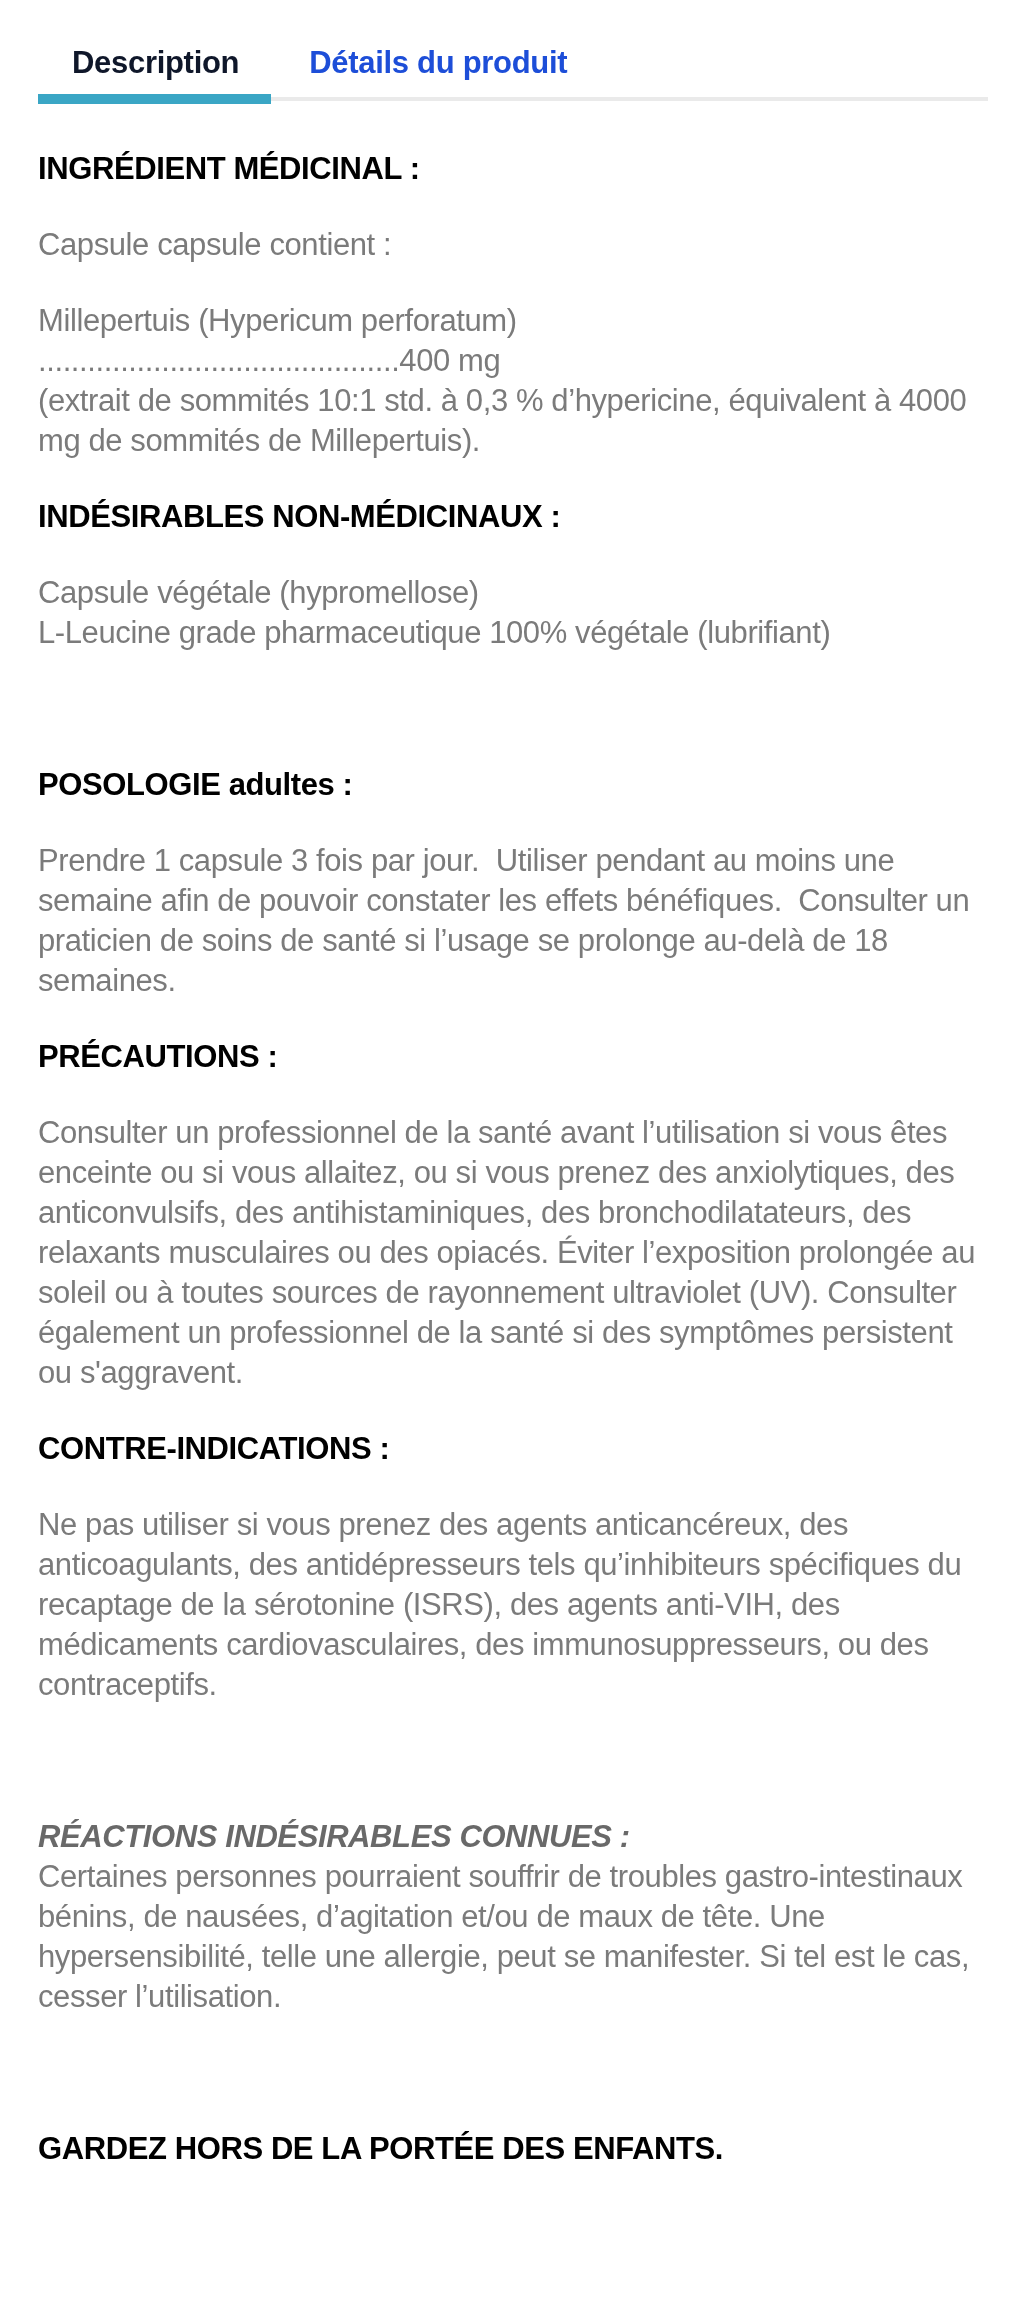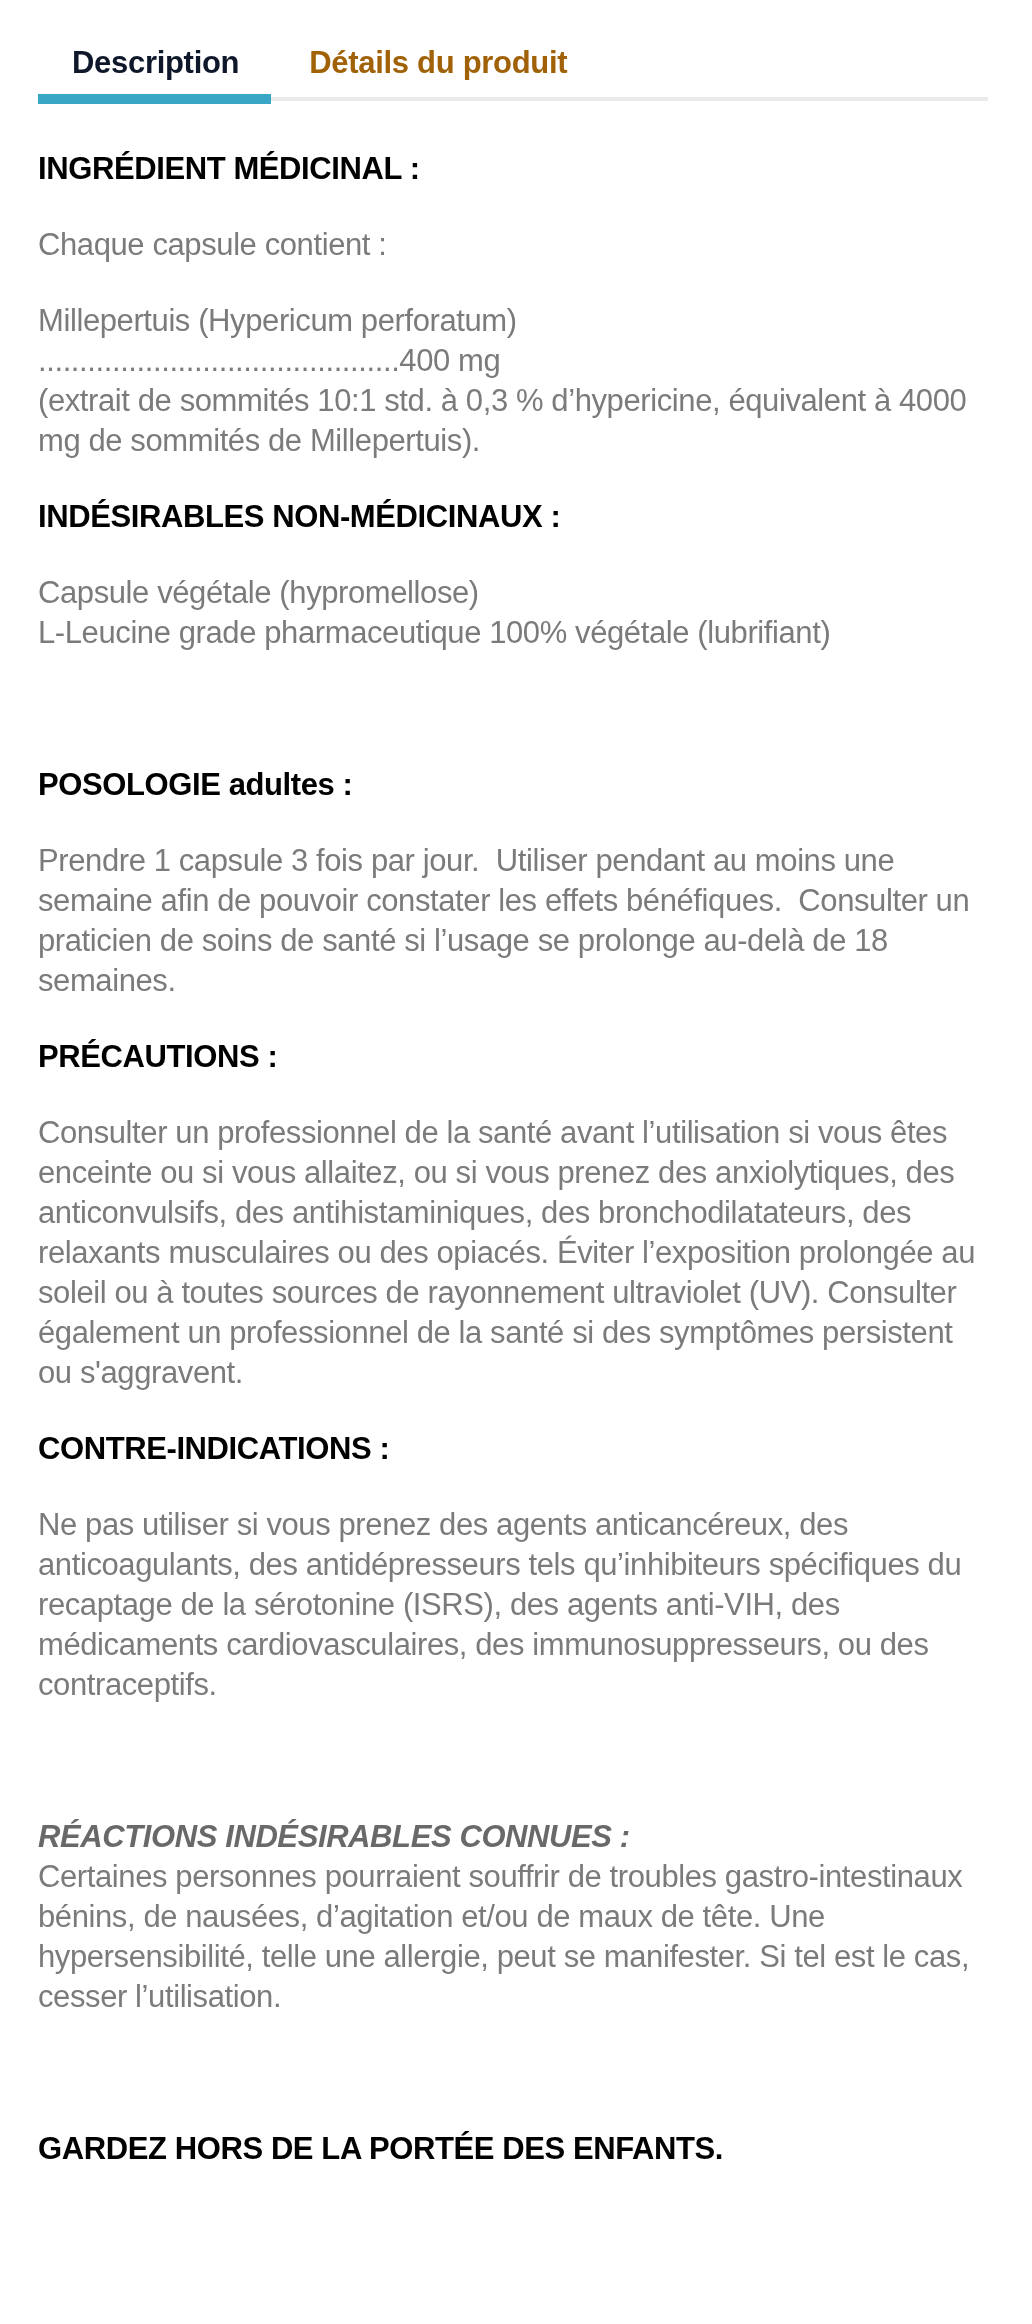--- a/index.html
+++ b/index.html
@@ -13,21 +13,21 @@
   
   .tabs {
     display: flex;
     align-items: flex-end;
     border-bottom: 4px solid #eaeaea;
   }
   .tab {
     font-weight: bold;
     font-size: 31px;
     letter-spacing: -0.3px;
-    color: #a16207;
+    color: #1d4ed8;
     padding-bottom: 16px;
     cursor: pointer;
     white-space: nowrap;
   }
   .tab.active {
     color: #0f172a;
     border-bottom: 10px solid #3aa6c5;
     margin-bottom: -7px;
     padding: 0 32px 13px 34px;
   }
@@ -56,17 +56,17 @@
 </style>
 </head>
 <body>
 
 <div class="page">
   <nav class="tabs">
     <div class="tab active">Description</div>
     <div class="tab inactive">Détails du produit</div>
   </nav>
 
-  <main class="content" id="sections"><h3>INGRÉDIENT MÉDICINAL :</h3><p>Chaque capsule contient :</p><p>Millepertuis (Hypericum perforatum)
+  <main class="content" id="sections"><h3>INGRÉDIENT MÉDICINAL :</h3><p>Capsule capsule contient :</p><p>Millepertuis (Hypericum perforatum)
 ............................................400 mg
 (extrait de sommités 10:1 std. à 0,3 % d’hypericine, équivalent à 4000 mg de sommités de Millepertuis).</p><h3>INDÉSIRABLES NON-MÉDICINAUX :</h3><p>Capsule végétale (hypromellose)
 L-Leucine grade pharmaceutique 100% végétale (lubrifiant)</p><div class="spacer"></div><h3>POSOLOGIE adultes :</h3><p>Prendre 1 capsule 3 fois par jour.  Utiliser pendant au moins une semaine afin de pouvoir constater les effets bénéfiques.  Consulter un praticien de soins de santé si l’usage se prolonge au-delà de 18 semaines.</p><h3>PRÉCAUTIONS :</h3><p>Consulter un professionnel de la santé avant l’utilisation si vous êtes enceinte ou si vous allaitez, ou si vous prenez des anxiolytiques, des anticonvulsifs, des antihistaminiques, des bronchodilatateurs, des relaxants musculaires ou des opiacés. Éviter l’exposition prolongée au soleil ou à toutes sources de rayonnement ultraviolet (UV). Consulter également un professionnel de la santé si des symptômes persistent ou s'aggravent.</p><h3>CONTRE-INDICATIONS :</h3><p>Ne pas utiliser si vous prenez des agents anticancéreux, des anticoagulants, des antidépresseurs tels qu’inhibiteurs spécifiques du recaptage de la sérotonine (ISRS), des agents anti-VIH, des médicaments cardiovasculaires, des immunosuppresseurs, ou des contraceptifs.</p><div class="spacer"></div><p><strong class="block">RÉACTIONS INDÉSIRABLES CONNUES :</strong><span>Certaines personnes pourraient souffrir de troubles gastro-intestinaux bénins, de nausées, d’agitation et/ou de maux de tête. Une hypersensibilité, telle une allergie, peut se manifester. Si tel est le cas, cesser l’utilisation.</span></p><div class="spacer"></div><h3>GARDEZ HORS DE LA PORTÉE DES ENFANTS.</h3></main>
 </div>
 
 </body></html>

